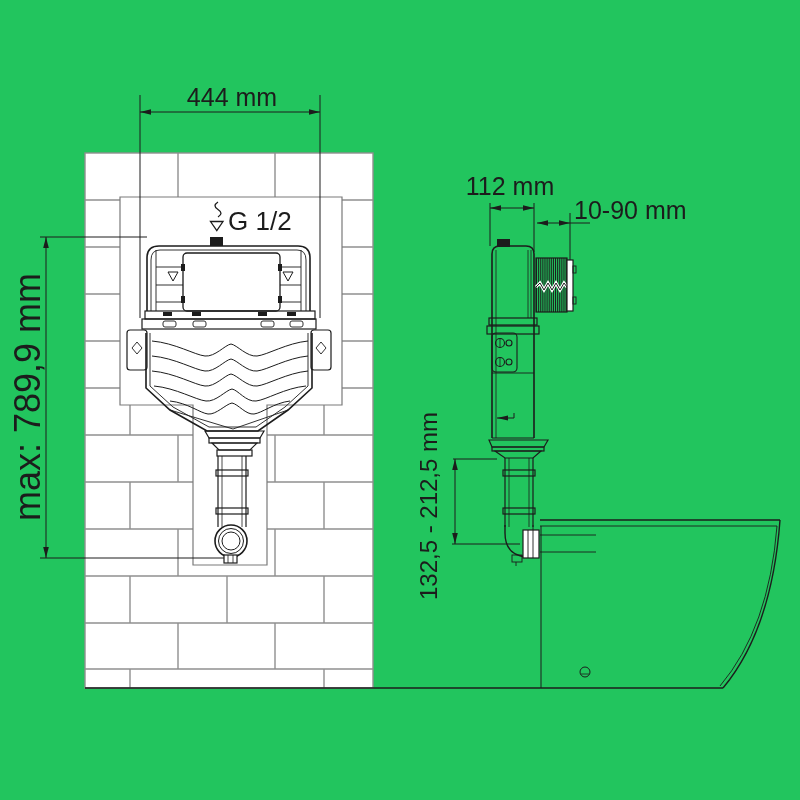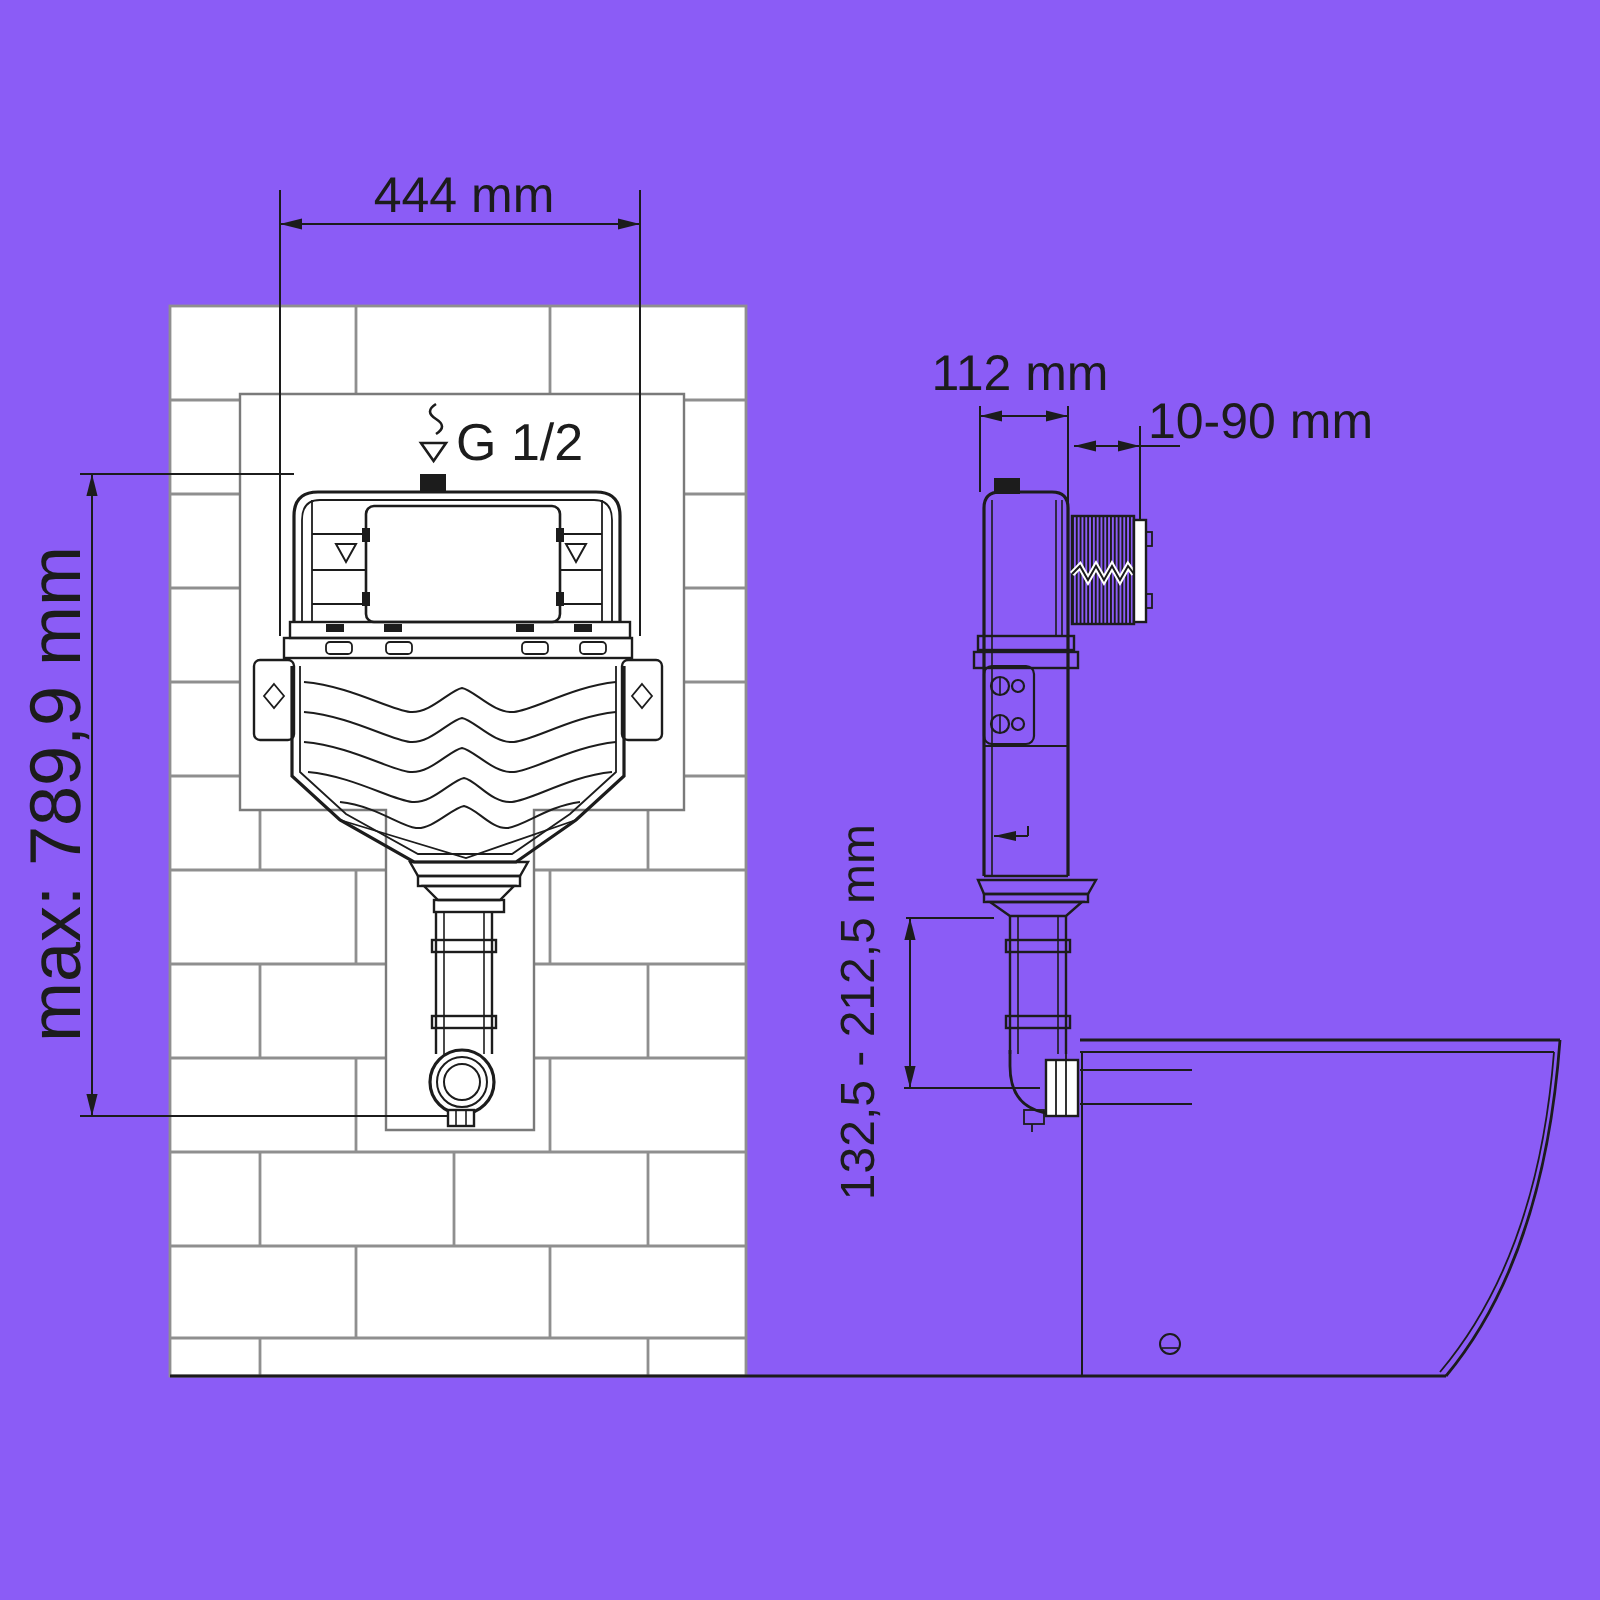--- a/index.html
+++ b/index.html
@@ -1,16 +1,16 @@
 <!DOCTYPE html>
 <html><head>
 <meta charset="utf-8">
 <style>
   html,body{margin:0;padding:0;background:#ffffff;}
-  .stage{width:800px;height:800px;background:#8b5cf6;position:relative;overflow:hidden;}
+  .stage{width:800px;height:800px;background:#22c55e;position:relative;overflow:hidden;}
   svg{display:block;}
   text{font-family:"Liberation Sans","DejaVu Sans",sans-serif;fill:#1c1c1c;}
   .dim-label{font-size:25px;}
   .dim-label-big{font-size:36px;}
   .dim-label-mid{font-size:24px;}
   .inlet-label{font-size:26px;}
 </style>
 </head>
 <body>
 

